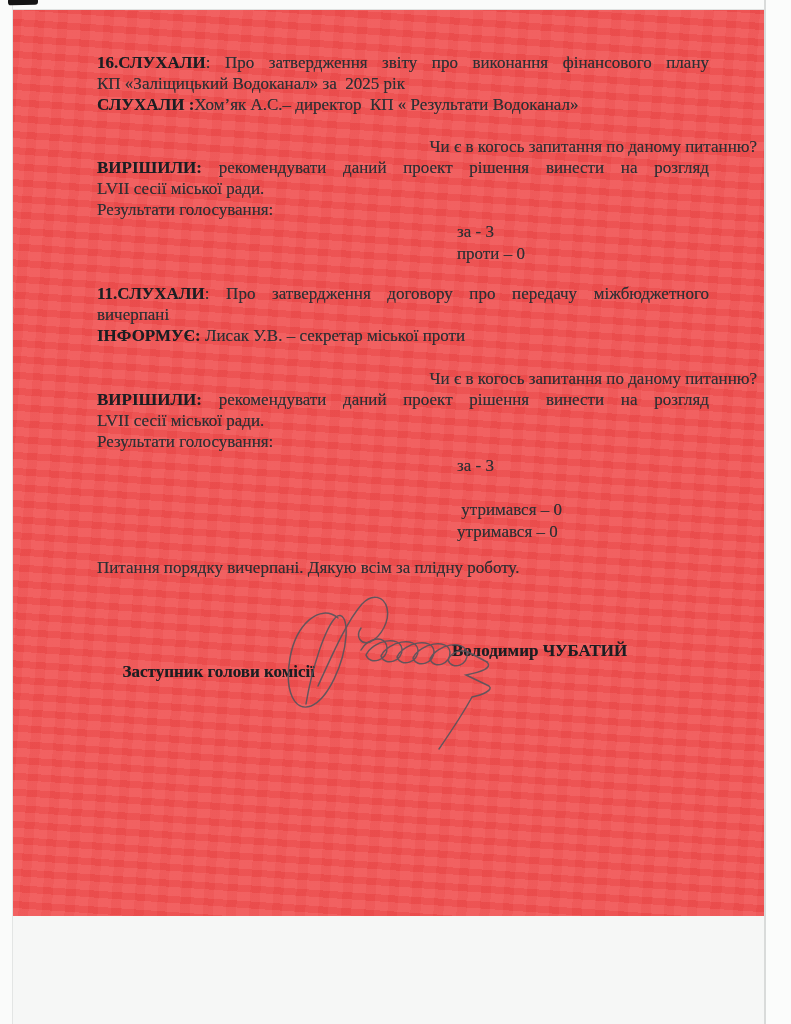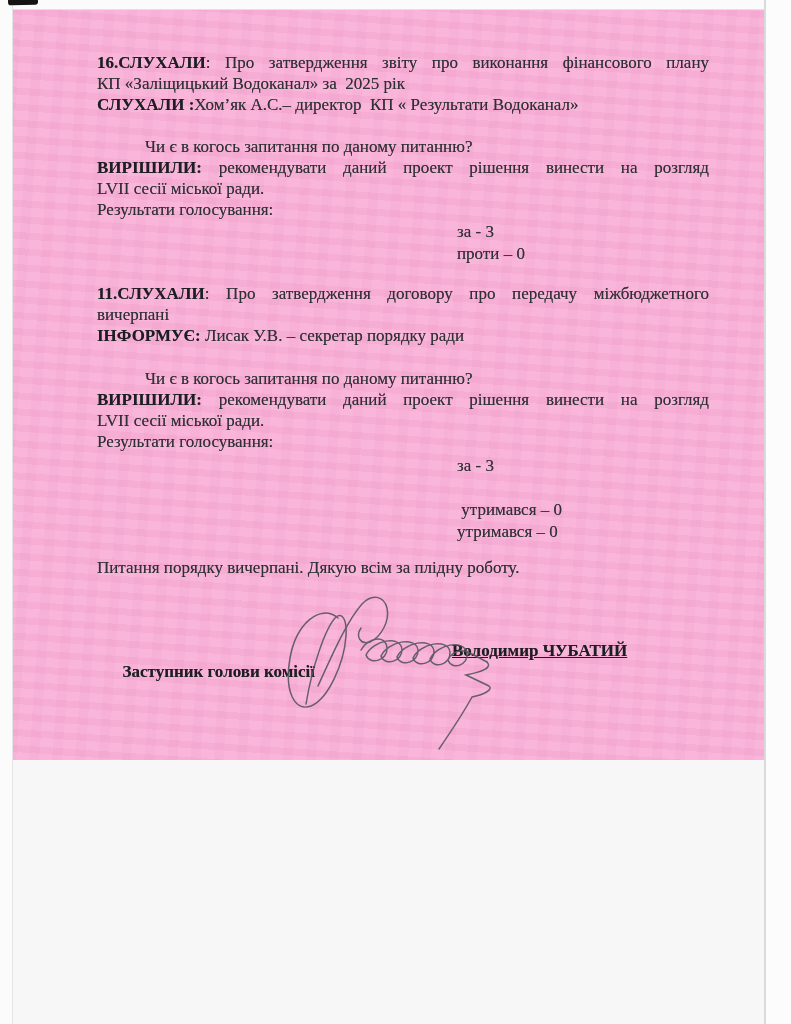--- a/index.html
+++ b/index.html
@@ -3,22 +3,22 @@
 <meta charset="utf-8">
 <style>
   html,body{margin:0;padding:0;}
   body{
     width:791px;height:1024px;
     background:#f6f7f6;
     font-family:"Liberation Serif","DejaVu Serif",serif;
     overflow:hidden;
   }
   .page{
-    position:relative;width:791px;height:760px;
-    background:#f9a8d4;
+    position:relative;width:791px;height:916px;
+    background:#ef4444;
   }
   
   .texture{
     position:absolute;inset:0;pointer-events:none;
     background:
       repeating-linear-gradient(4deg, rgba(255,255,255,.10) 0 9px, rgba(176,184,182,.045) 9px 16px),
       repeating-linear-gradient(94deg, rgba(255,255,255,.06) 0 13px, rgba(170,178,176,.03) 13px 23px);
   }
   
   .edge-top{position:absolute;left:0;top:0;width:791px;height:9px;background:#fafbfa;}
@@ -34,24 +34,24 @@
   
   .content{position:absolute;left:97px;top:0;width:612px;height:1024px;}
   .ln{
     position:absolute;left:0;width:612px;height:22px;
     font-size:17px;line-height:21px;color:#2e3034;
     text-shadow:0 0 .5px rgba(44,46,50,.55);
     white-space:pre-wrap;
   }
   .ln b{font-weight:700;color:#1c1e22;}
   .just{text-align:justify;text-align-last:justify;white-space:normal;}
-  .indent{padding-left:48px;}
+  .indent{padding-left:48px;text-align:right;}
   .vote{left:360px;width:250px;}
   .sigrow{height:26px;}
-  .sig-name{position:absolute;left:355px;top:0;white-space:nowrap;text-decoration:underline;}
+  .sig-name{position:absolute;left:355px;top:0;white-space:nowrap;}
   .signature-svg{position:absolute;left:0;top:0;pointer-events:none;}
 </style>
 </head>
 <body>
 
 <div class="page">
   <div class="texture"></div>
 
   <div class="edge-top"></div>
   <div class="edge-top-line"></div>
@@ -71,21 +71,21 @@
 
     <div class="ln just" style="top:157px"><b>ВИРІШИЛИ:</b><span> рекомендувати даний проект рішення винести на розгляд</span></div>
     <div class="ln" style="top:178px">LVII сесії міської ради.</div>
     <div class="ln" style="top:199px">Результати голосування:</div>
 
     <div class="ln vote" style="top:221px">за - 3</div>
     <div class="ln vote" style="top:243px">проти – 0</div>
 
     <div class="ln just" style="top:283px"><b>11.СЛУХАЛИ</b><span>: Про затвердження договору про передачу міжбюджетного</span></div>
     <div class="ln" style="top:304px">вичерпані</div>
-    <div class="ln" style="top:325px"><b>ІНФОРМУЄ:</b><span> Лисак У.В. – секретар порядку ради</span></div>
+    <div class="ln" style="top:325px"><b>ІНФОРМУЄ:</b><span> Лисак У.В. – секретар міської проти</span></div>
 
     <div class="ln indent" style="top:368px">Чи є в когось запитання по даному питанню?</div>
 
     <div class="ln just" style="top:389px"><b>ВИРІШИЛИ:</b><span> рекомендувати даний проект рішення винести на розгляд</span></div>
     <div class="ln" style="top:410px">LVII сесії міської ради.</div>
     <div class="ln" style="top:431px">Результати голосування:</div>
 
     <div class="ln vote" style="top:455px">за - 3</div>
     <div class="ln vote" style="top:499px"> утримався – 0</div>
     <div class="ln vote" style="top:521px">утримався – 0</div>

